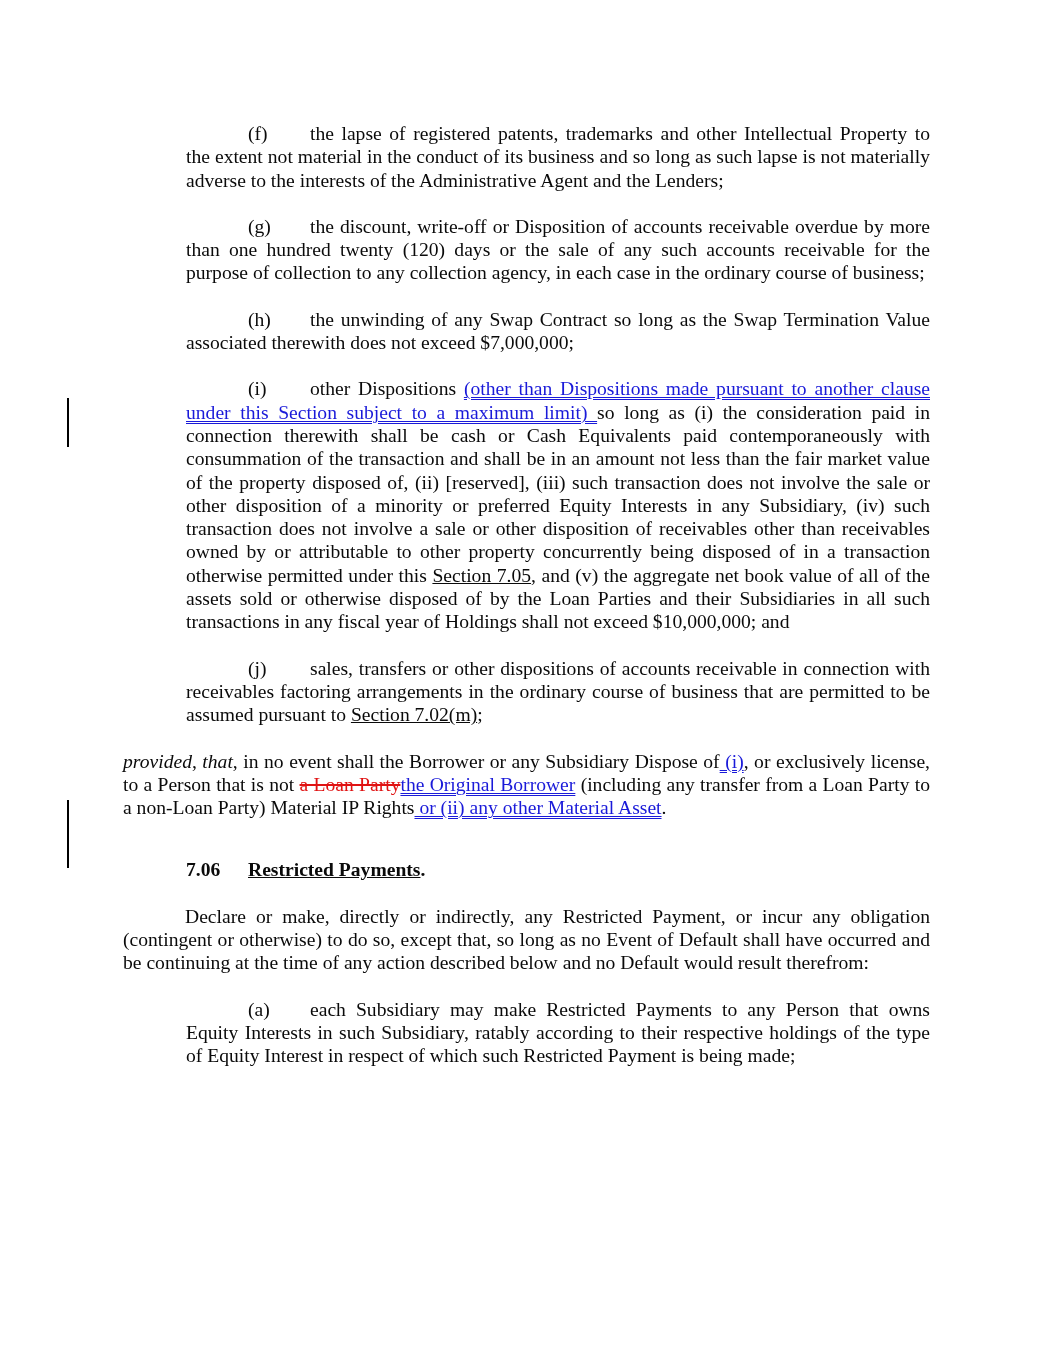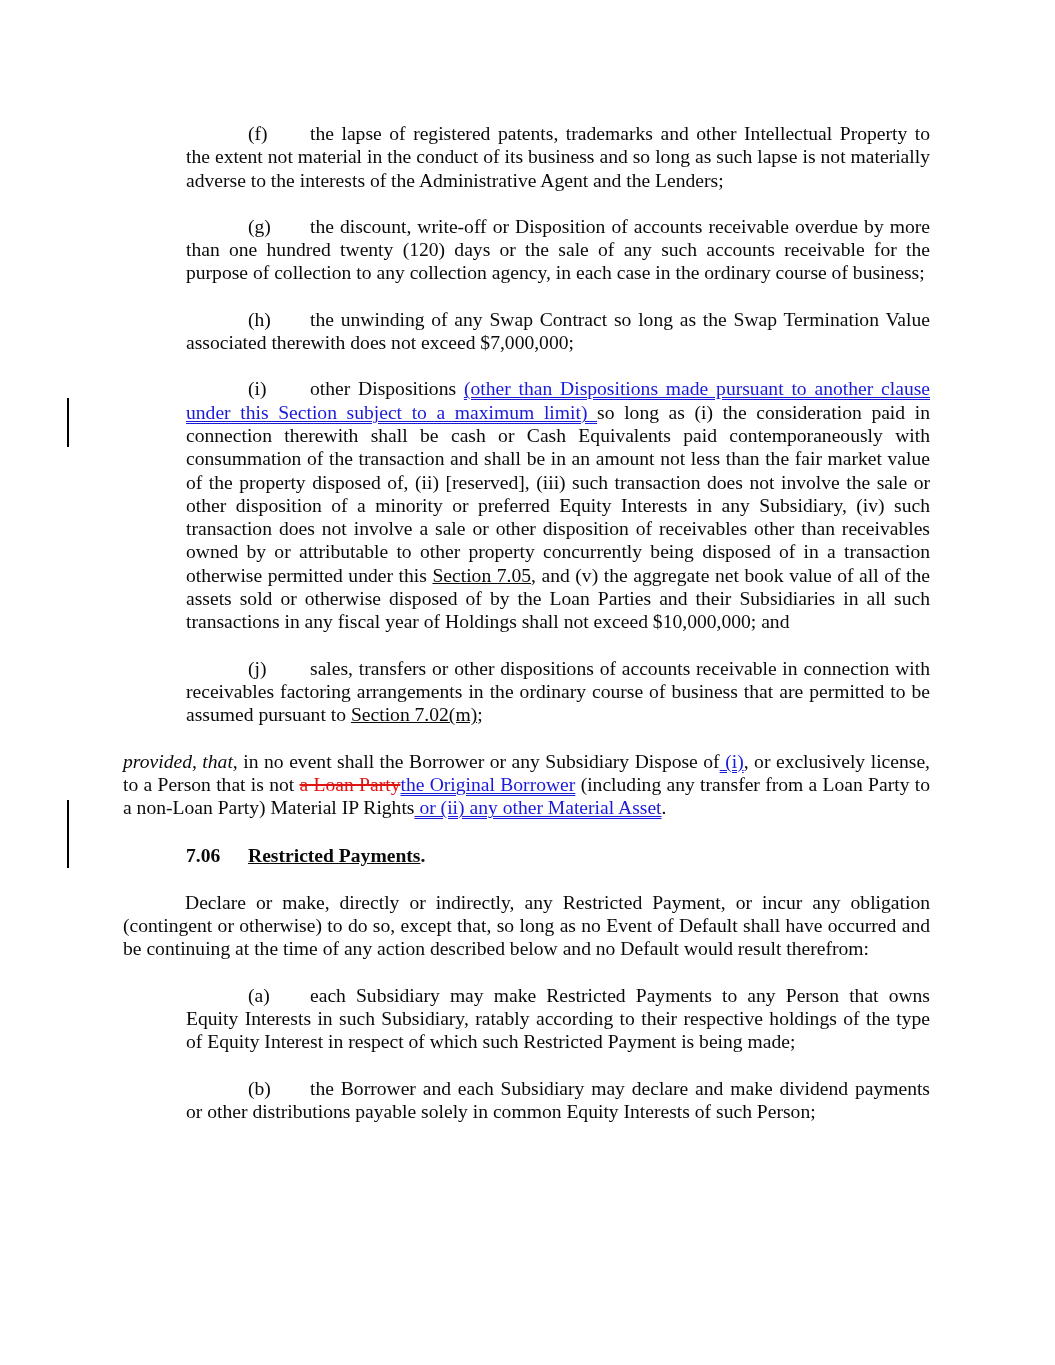--- a/index.html
+++ b/index.html
@@ -28,21 +28,21 @@
     line-height: 23.3px;
   }
   .para {
     margin-top: 23px;
     text-align: justify;
   }
   .para:first-child { margin-top: 0; }
   .para.clause { margin-left: 63px; text-indent: 62px; }
   .para.indent { text-indent: 62px; }
   .para.flush { margin-left: 0; text-indent: 0; }
-  .para.heading { margin-left: 63px; text-align: left; margin-top: 25px; }
+  .para.heading { margin-left: 63px; text-align: left; margin-top: 39px; }
   .seg-label { display: inline-block; width: 62px; text-indent: 0; }
   .seg-b { font-weight: bold; }
   .seg-i { font-style: italic; }
   .seg-u { text-decoration: underline; }
   .seg-ref { text-decoration: underline; }
   .seg-ins {
     color: var(--ins-color);
     text-decoration-line: underline;
     text-decoration-style: double;
     text-decoration-thickness: 1px;
@@ -92,18 +92,17 @@
   <main class="doc-body">
       <p class="para clause"><span class="seg-label">(f)</span><span>the lapse of registered patents, trademarks and other Intellectual Property to the extent not material in the conduct of its business and so long as such lapse is not materially adverse to the interests of the Administrative Agent and the Lenders;</span></p>
       <p class="para clause"><span class="seg-label">(g)</span><span>the discount, write-off or Disposition of accounts receivable overdue by more than one hundred twenty (120) days or the sale of any such accounts receivable for the purpose of collection to any collection agency, in each case in the ordinary course of business;</span></p>
       <p class="para clause"><span class="seg-label">(h)</span><span>the unwinding of any Swap Contract so long as the Swap Termination Value associated therewith does not exceed $7,000,000;</span></p>
       <p class="para clause"><span class="seg-label">(i)</span><span>other Dispositions </span><span class="seg-ins">(other than Dispositions made pursuant to another clause under this Section subject to a maximum limit) </span><span>so long as (i) the consideration paid in connection therewith shall be cash or Cash Equivalents paid contemporaneously with consummation of the transaction and shall be in an amount not less than the fair market value of the property disposed of, (ii) [reserved], (iii) such transaction does not involve the sale or other disposition of a minority or preferred Equity Interests in any Subsidiary, (iv) such transaction does not involve a sale or other disposition of receivables other than receivables owned by or attributable to other property concurrently being disposed of in a transaction otherwise permitted under this </span><span class="seg-ref">Section 7.05</span><span>, and (v) the aggregate net book value of all of the assets sold or otherwise disposed of by the Loan Parties and their Subsidiaries in all such transactions in any fiscal year of Holdings shall not exceed $10,000,000; and</span></p>
       <p class="para clause"><span class="seg-label">(j)</span><span>sales, transfers or other dispositions of accounts receivable in connection with receivables factoring arrangements in the ordinary course of business that are permitted to be assumed pursuant to </span><span class="seg-ref">Section 7.02(m)</span><span>;</span></p>
       <p class="para flush"><span class="seg-i">provided</span><span>, </span><span class="seg-i">that</span><span>, in no event shall the Borrower or any Subsidiary Dispose of</span><span class="seg-ins"> (i)</span><span>, or exclusively license, to a Person that is not </span><span class="seg-del">a Loan Party</span><span class="seg-ins">the Original Borrower</span><span> (including any transfer from a Loan Party to a non-Loan Party) Material IP Rights</span><span class="seg-ins"> or (ii) any other Material Asset</span><span>.</span></p>
       <p class="para heading"><span class="seg-label seg-b">7.06</span><span class="seg-b seg-u">Restricted Payments</span><span class="seg-b">.</span></p>
       <p class="para indent"><span>Declare or make, directly or indirectly, any Restricted Payment, or incur any obligation (contingent or otherwise) to do so, except that, so long as no Event of Default shall have occurred and be continuing at the time of any action described below and no Default would result therefrom:</span></p>
       <p class="para clause"><span class="seg-label">(a)</span><span>each Subsidiary may make Restricted Payments to any Person that owns Equity Interests in such Subsidiary, ratably according to their respective holdings of the type of Equity Interest in respect of which such Restricted Payment is being made;</span></p>
-      <p class="para clause"><span class="seg-label">(b)</span><span>the Borrower and each Subsidiary may declare and make dividend payments or other distributions payable solely in common Equity Interests of such Person;</span></p>
     </main>
 
   <div class="page-number">136</div>
   <span class="doc-id">206718545</span>
 </div>
 
 </body></html>

